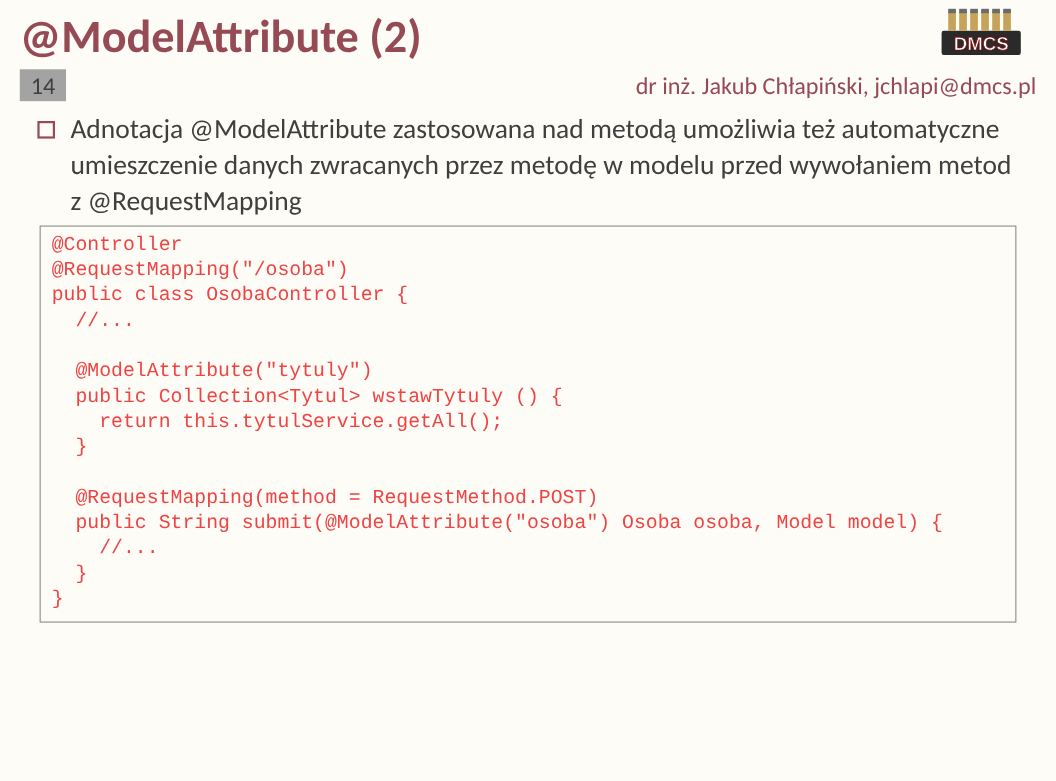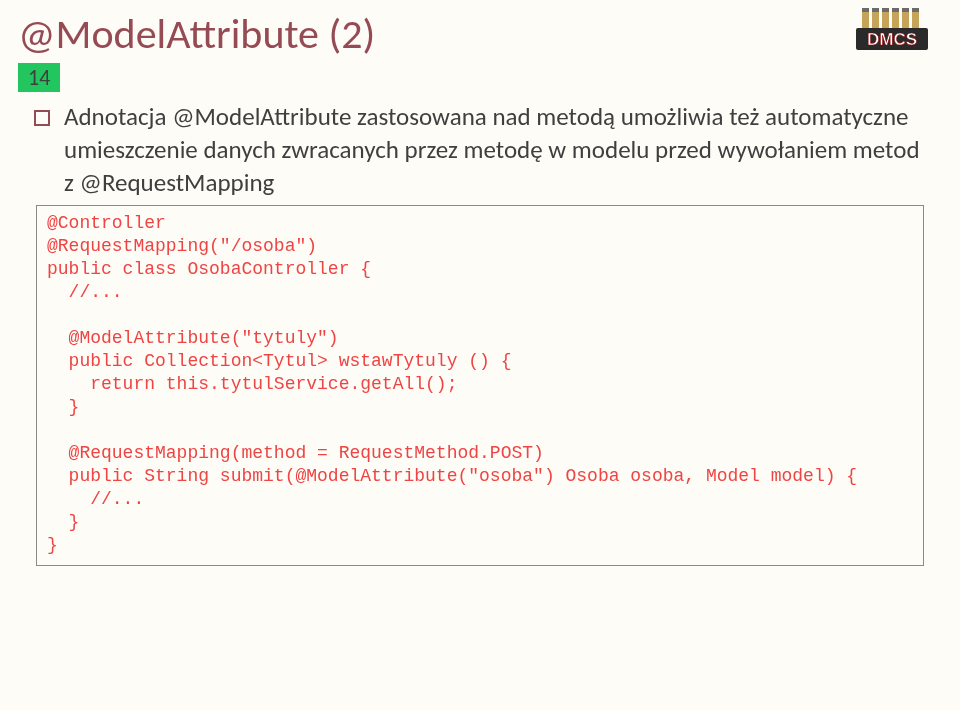--- a/index.html
+++ b/index.html
@@ -6,38 +6,38 @@
   body {
     width: 960px;
     height: 710px;
     background: #fdfcf7;
     font-family: "Segoe UI", Calibri, Arial, sans-serif;
     position: relative;
     overflow: hidden;
   }
   .title {
     font-size: 42px;
-    font-weight: normal;
+    font-weight: bold;
     color: #964b54;
     margin: 8px 0 4px 18px;
   }
   .logo {
     position: absolute;
     top: 6px;
     right: 28px;
     width: 78px;
     height: 48px;
   }
   .header-row {
     display: flex;
     align-items: baseline;
     margin: 0 18px 6px 18px;
   }
   .page-num {
-    background: #22c55e;
+    background: #a3a3a3;
     color: #3f3f3f;
     font-size: 22px;
     padding: 1px 10px;
     margin-right: auto;
   }
   .author {
     color: #964b54;
     font-size: 22px;
   }
   .content {
@@ -90,20 +90,21 @@
     <rect x="18" y="2" width="7" height="4" fill="#6b6b6b"></rect>
     <rect x="28" y="2" width="7" height="4" fill="#6b6b6b"></rect>
     <rect x="38" y="2" width="7" height="4" fill="#6b6b6b"></rect>
     <rect x="48" y="2" width="7" height="4" fill="#6b6b6b"></rect>
     <rect x="58" y="2" width="7" height="4" fill="#6b6b6b"></rect>
   </svg>
 </div>
 
 <div class="header-row">
   <div class="page-num">14</div>
+  <div class="author">dr inż. Jakub Chłapiński, jchlapi@dmcs.pl</div>
 </div>
 
 <div class="content">
   <div class="bullet-item">Adnotacja @ModelAttribute zastosowana nad metodą umożliwia też automatyczne umieszczenie danych zwracanych przez metodę w modelu przed wywołaniem metod z @RequestMapping</div>
 </div>
 
 <div class="code-box">@Controller
 @RequestMapping("/osoba")
 public class OsobaController {
   //...

